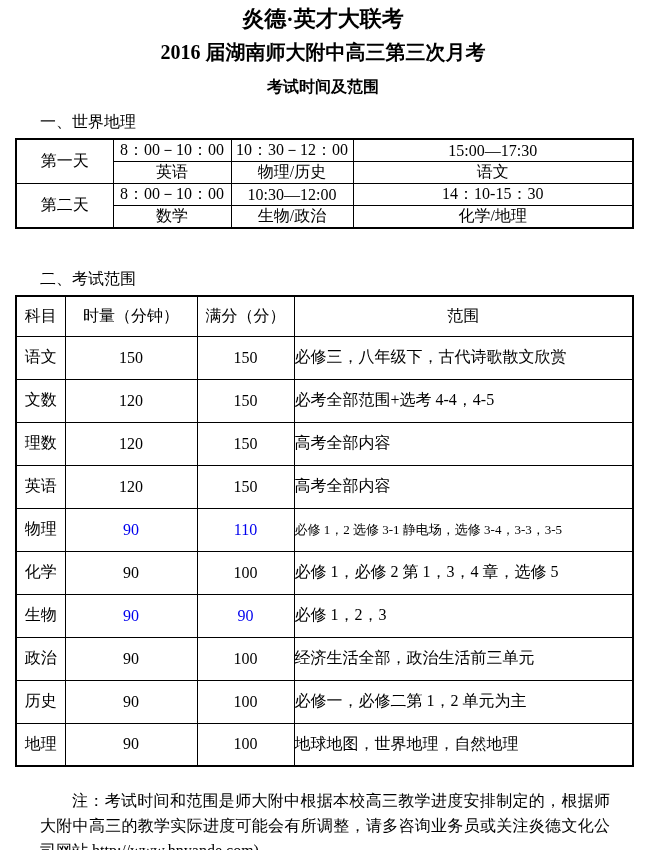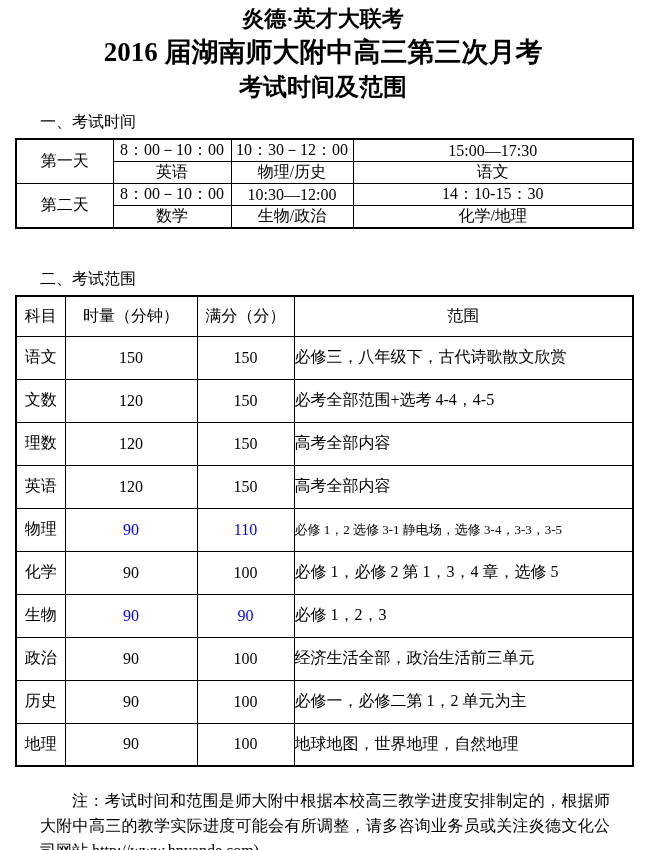--- a/index.html
+++ b/index.html
@@ -21,26 +21,26 @@
     overflow: hidden;
     background: var(--background);
   }
   .title-block { text-align: center; padding-top: 4px; }
   .title1 {
     font-size: 22px;
     font-weight: bold;
     line-height: 30px;
   }
   .title2 {
-    font-size: 27px;
+    font-size: 20px;
     font-weight: bold;
     line-height: 37px;
   }
   .title3 {
-    font-size: 24px;
+    font-size: 16px;
     font-weight: 600;
     line-height: 31px;
     font-family: "Liberation Sans", "DejaVu Sans", sans-serif;
   }
   .section-heading {
     font-size: 16px;
     margin: 10px 0 6px 40px;
     line-height: 20px;
   }
   .section-heading.second { margin-top: 40px; }
@@ -80,21 +80,21 @@
 <body>
 
 <div class="page">
 
   <div class="title-block">
     <div class="title1">炎德·英才大联考</div>
     <div class="title2">2016 届湖南师大附中高三第三次月考</div>
     <div class="title3">考试时间及范围</div>
   </div>
 
-  <div class="section-heading">一、考试时间</div>
+  <div class="section-heading">一、世界地理</div>
 
   <table class="t1">
     <colgroup>
       <col style="width:97px">
         <col style="width:118px">
         <col style="width:122px">
         <col style="width:280px">
     </colgroup>
     <tbody>
       <tr>

